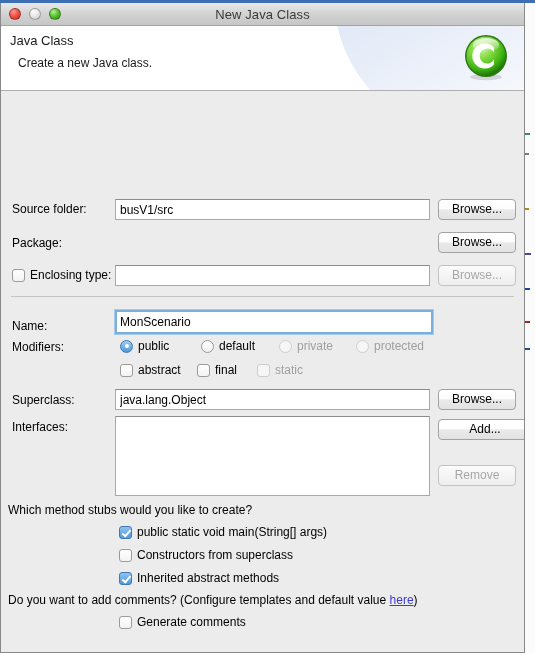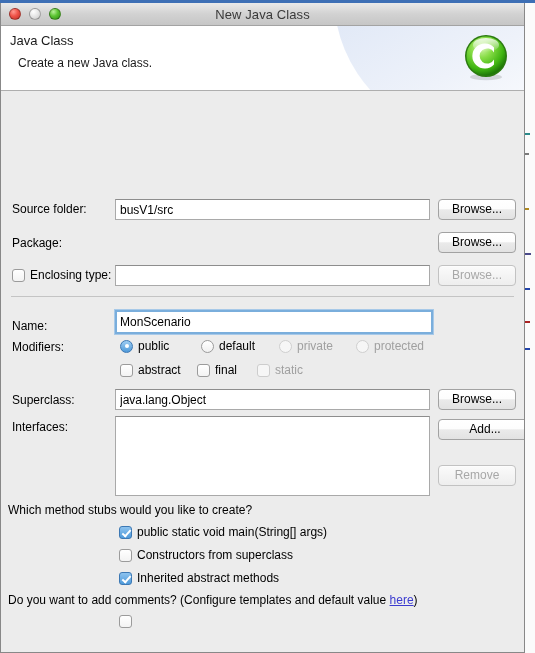--- a/index.html
+++ b/index.html
@@ -385,16 +385,17 @@
     <div class="cbwrap" style="left:118px; top:480px">
       <span class="cb checked"></span>
       <span>Inherited abstract methods</span>
     </div>
 
     <div class="qtext" style="top:502px">
       <span>Do you want to add comments? (Configure templates and default value </span><span class="link">here</span><span>)</span>
     </div>
     <div class="cbwrap" style="left:118px; top:524px">
       <span class="cb"></span>
+      <span>Generate comments</span>
     </div>
 
   </div>
 </div>
 
 </body></html>

